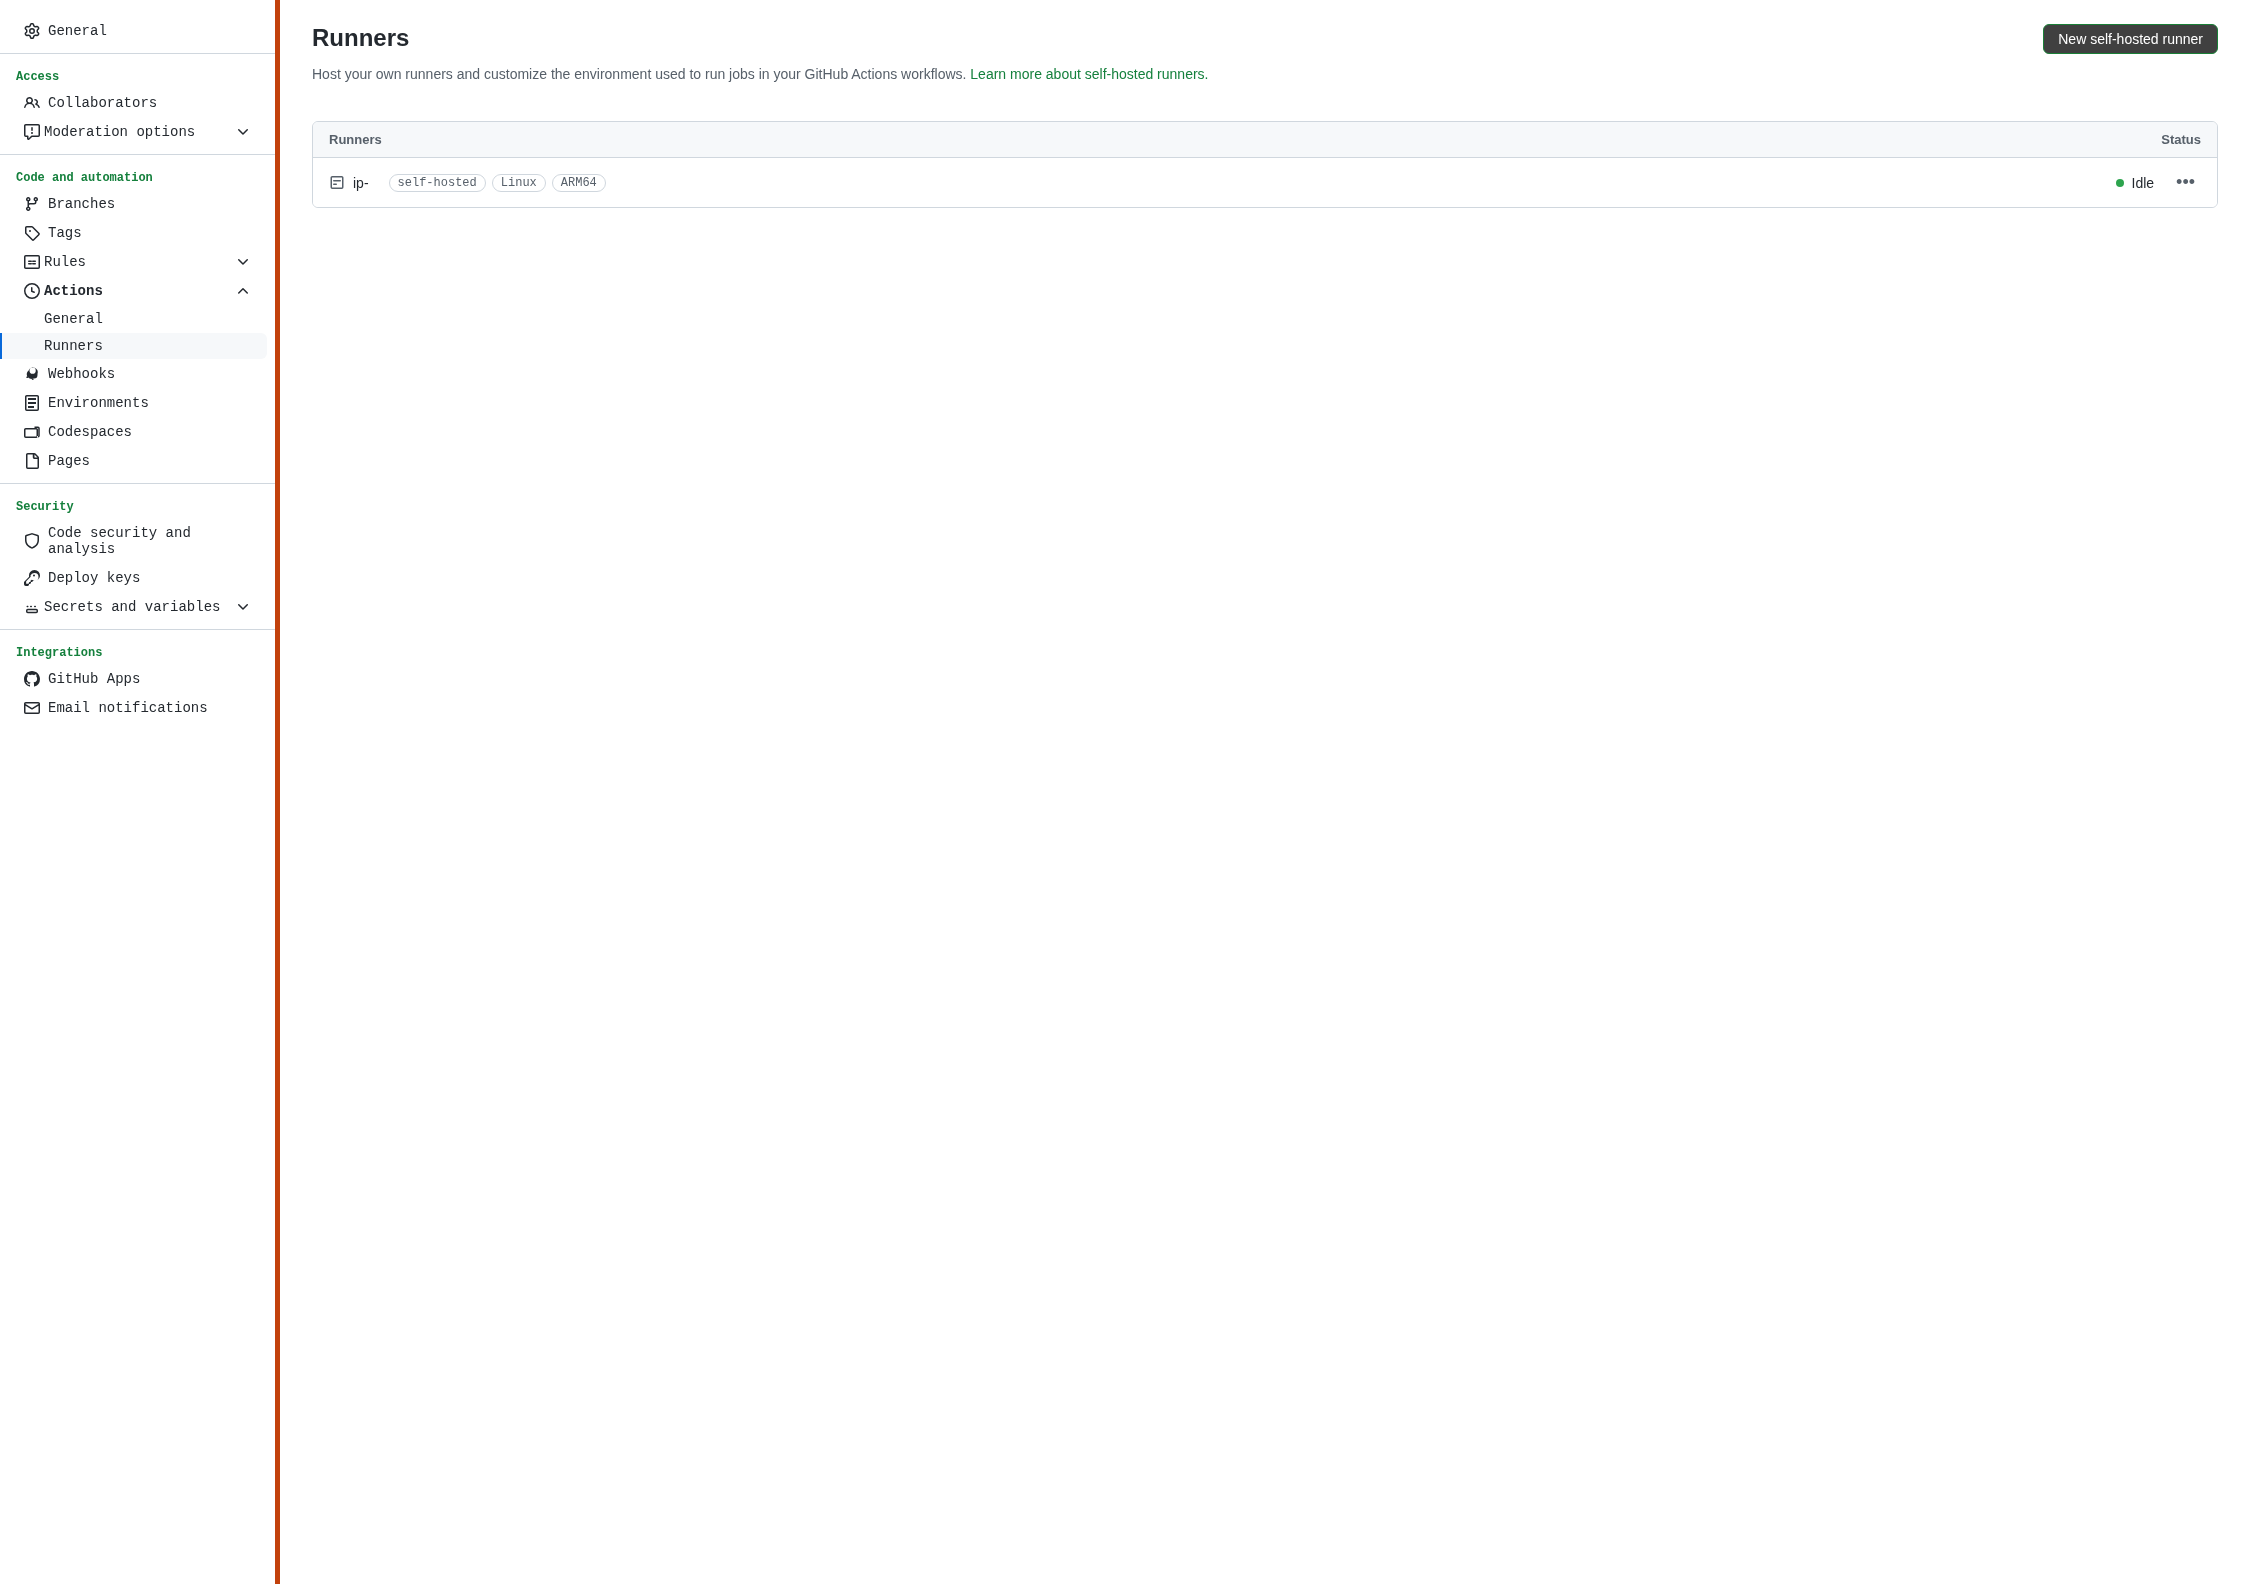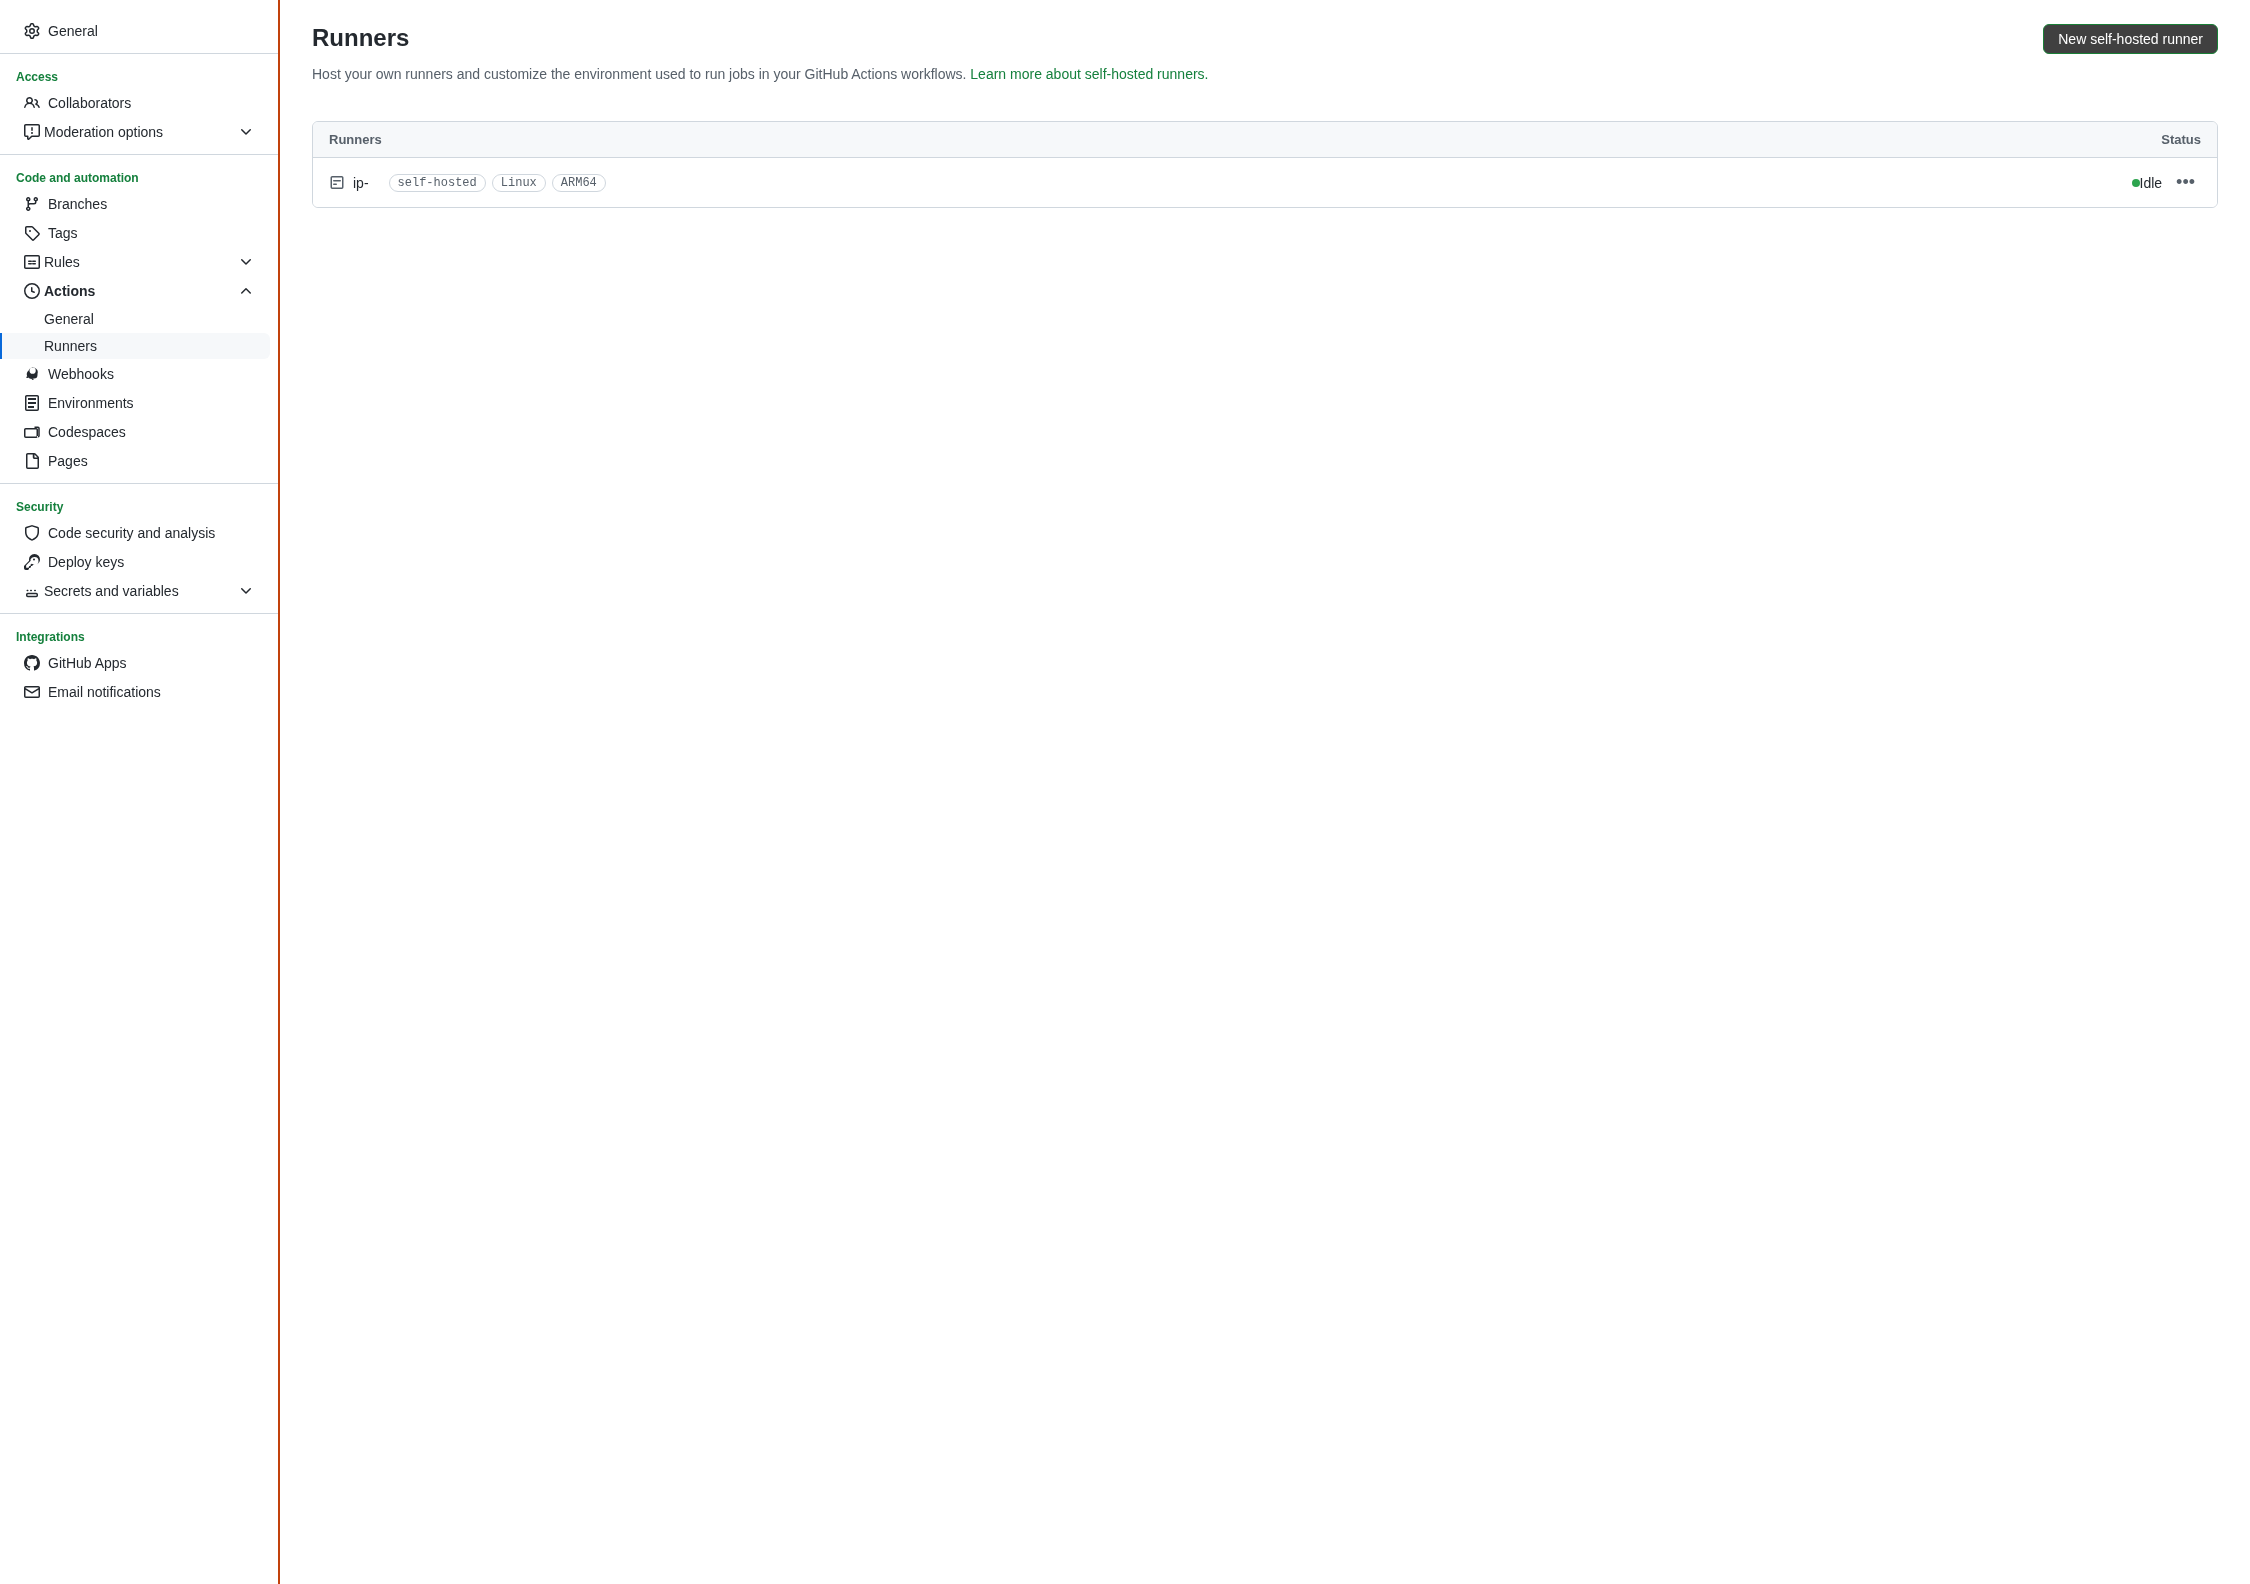--- a/index.html
+++ b/index.html
@@ -3,23 +3,24 @@
   <meta charset="utf-8">
   <style>
     * { box-sizing: border-box; margin: 0; padding: 0; }
     body { font-family: -apple-system, BlinkMacSystemFont, "Segoe UI", Helvetica, Arial, sans-serif; font-size: 14px; color: #24292f; background: #fff; display: flex; }
 
     
     .sidebar {
       width: 280px;
       min-width: 280px;
       padding: 16px 0;
-      border-right: 2px solid #c2410c;
+      border-right: 5px solid #c2410c;
       min-height: 100vh;
       overflow-y: auto;
+      font-family: Liberation Mono, monospace;
     }
     .sidebar-section-divider { border-top: 1px solid #d0d7de; margin: 8px 0; }
     .sidebar-section-label {
       padding: 8px 16px 4px 16px;
       font-size: 12px;
       font-weight: 600;
       color: #15803d;
       text-transform: none;
     }
     .sidebar-item {
@@ -107,21 +108,21 @@
     .runner-tags { display: flex; gap: 6px; margin-left: 12px; }
     .runner-tag {
       border: 1px solid #d0d7de;
       border-radius: 20px;
       padding: 1px 8px;
       font-size: 12px;
       color: #57606a;
       background: #fff;
       font-family: Liberation Mono, monospace;
     }
-    .runner-status-col { display: flex; align-items: center; min-width: 120px; justify-content: flex-end; }
+    .runner-status-col { display: flex; align-items: center; gap: 8px; min-width: 120px; justify-content: flex-end; }
     .status-dot { width: 8px; height: 8px; border-radius: 50%; background: #2da44e; display: inline-block; }
     .status-text { font-size: 14px; color: #24292f; }
     .more-btn {
       background: none; border: none; cursor: pointer; color: #57606a;
       font-size: 18px; padding: 2px 6px; border-radius: 4px;
       display: flex; align-items: center; margin-left: 8px;
     }
 
     
     svg { fill: currentColor; }

